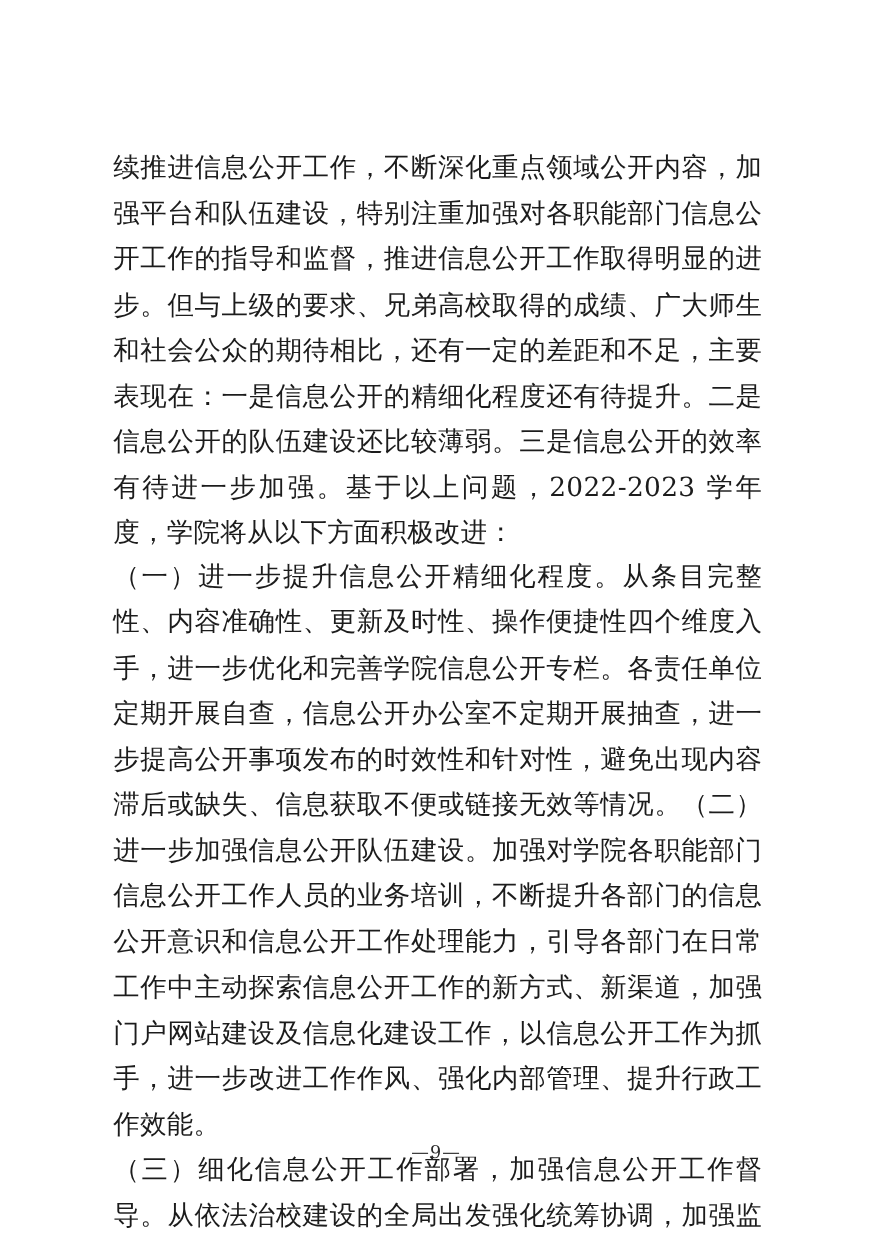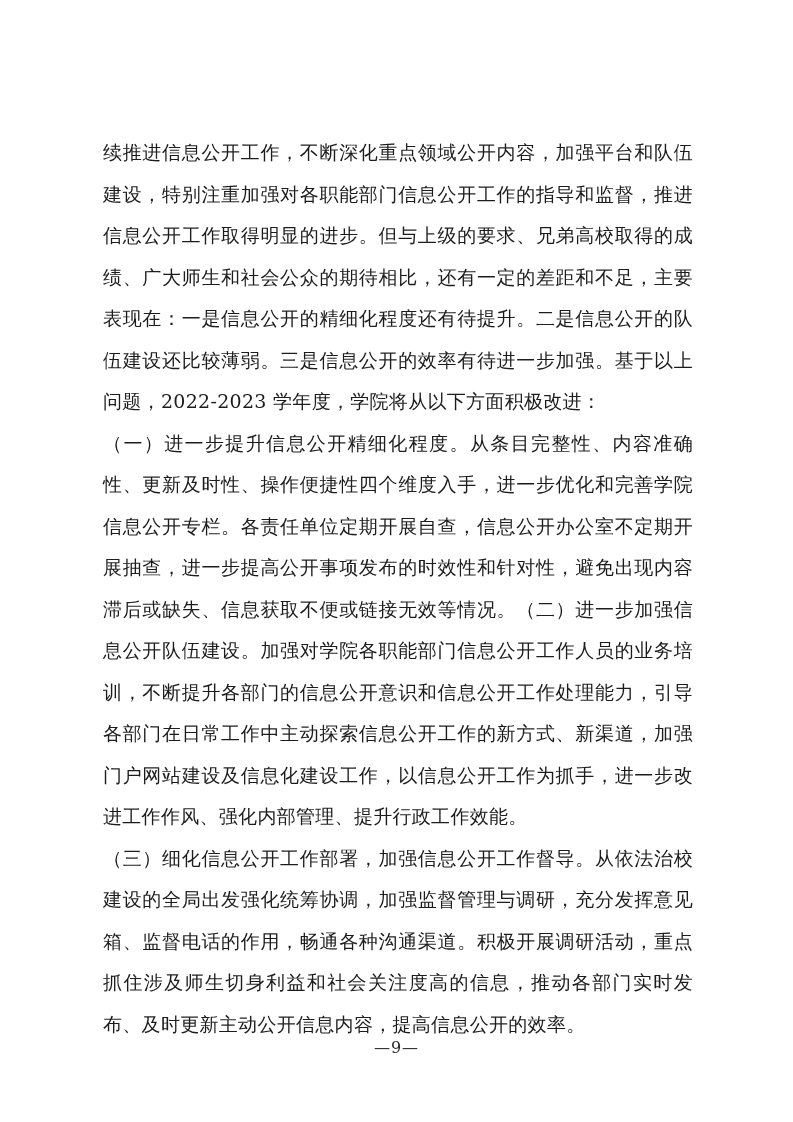--- a/index.html
+++ b/index.html
@@ -23,33 +23,34 @@
     height: 1122px;
     background: #ffffff;
   }
   .doc-body {
     position: absolute;
     left: 103px;
     top: 132px;
     width: 590px;
   }
   .para {
-    font-size: 19px;
+    font-size: 24px;
     line-height: 41.5px;
     text-align: justify;
     text-justify: inter-ideograph;
     letter-spacing: 0.3px;
     margin: 0;
     color: #1c1c1c;
   }
   .para + .para {
     margin-top: 0;
   }
   .indent {
     text-indent: 0;
+    font-family: Liberation Mono, monospace;
   }
   .footer {
     position: absolute;
     left: 0;
     top: 1038px;
     width: 793px;
     text-align: center;
   }
   .page-number {
     font-size: 16px;

